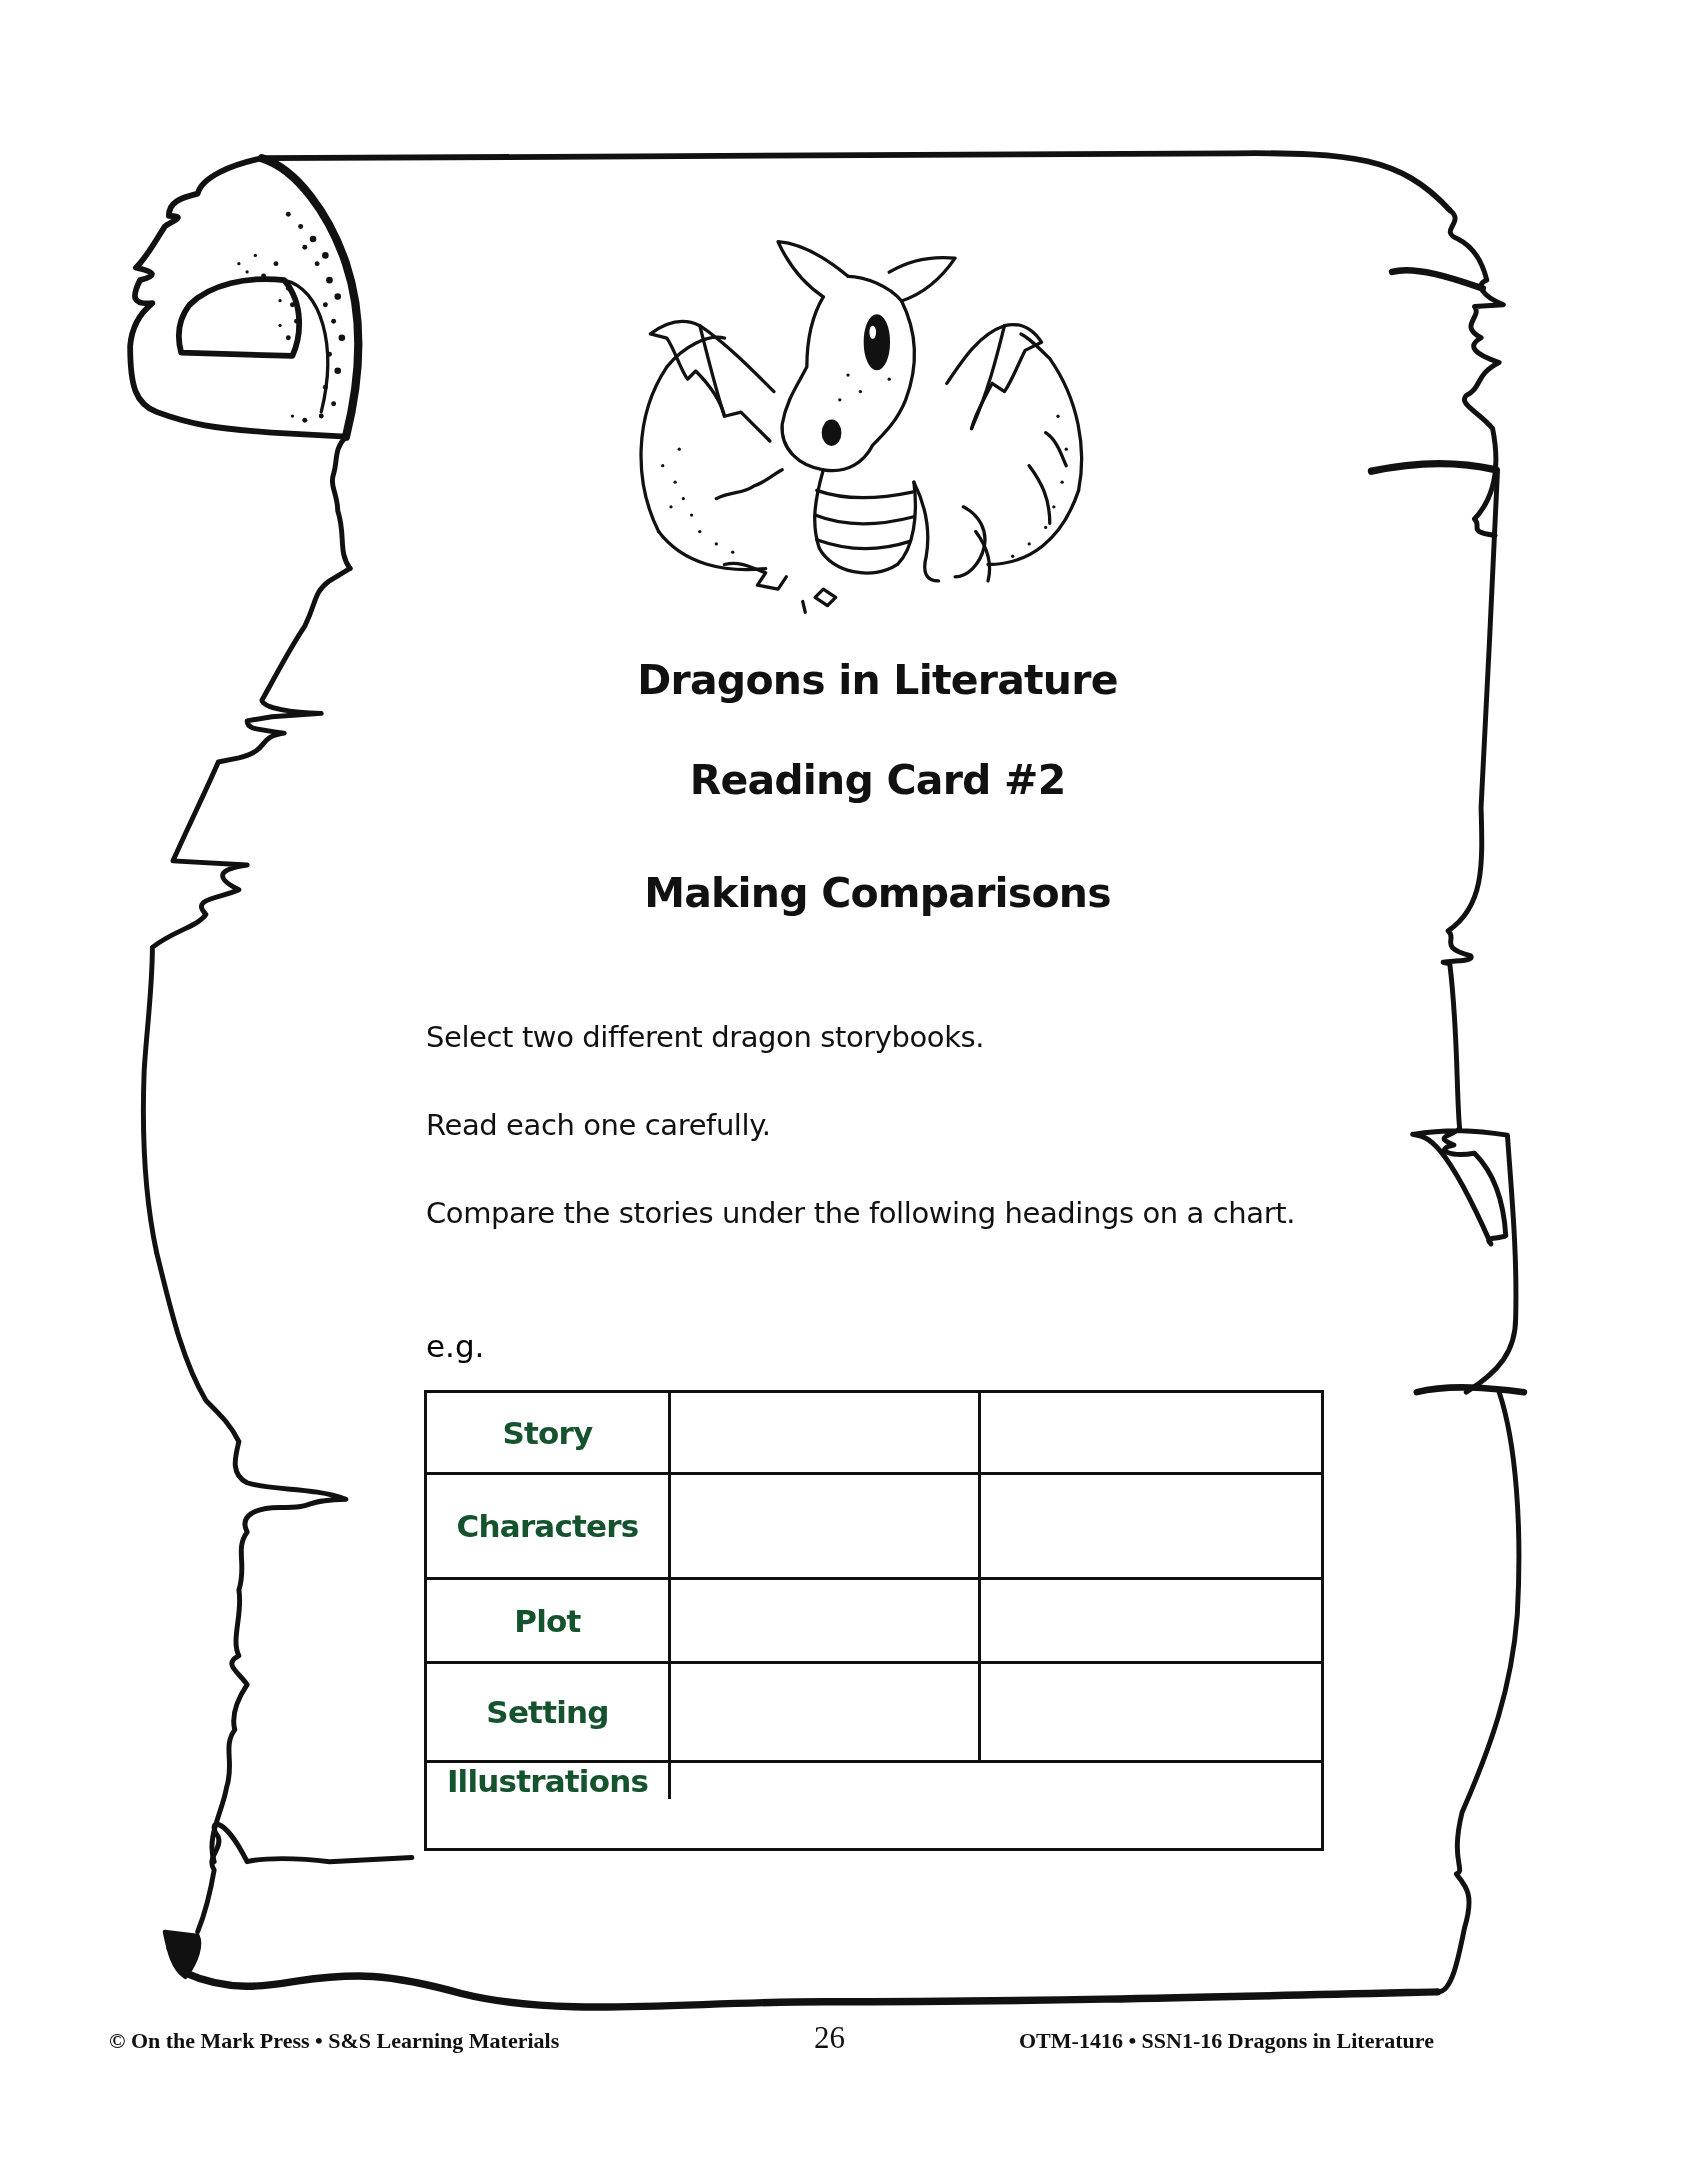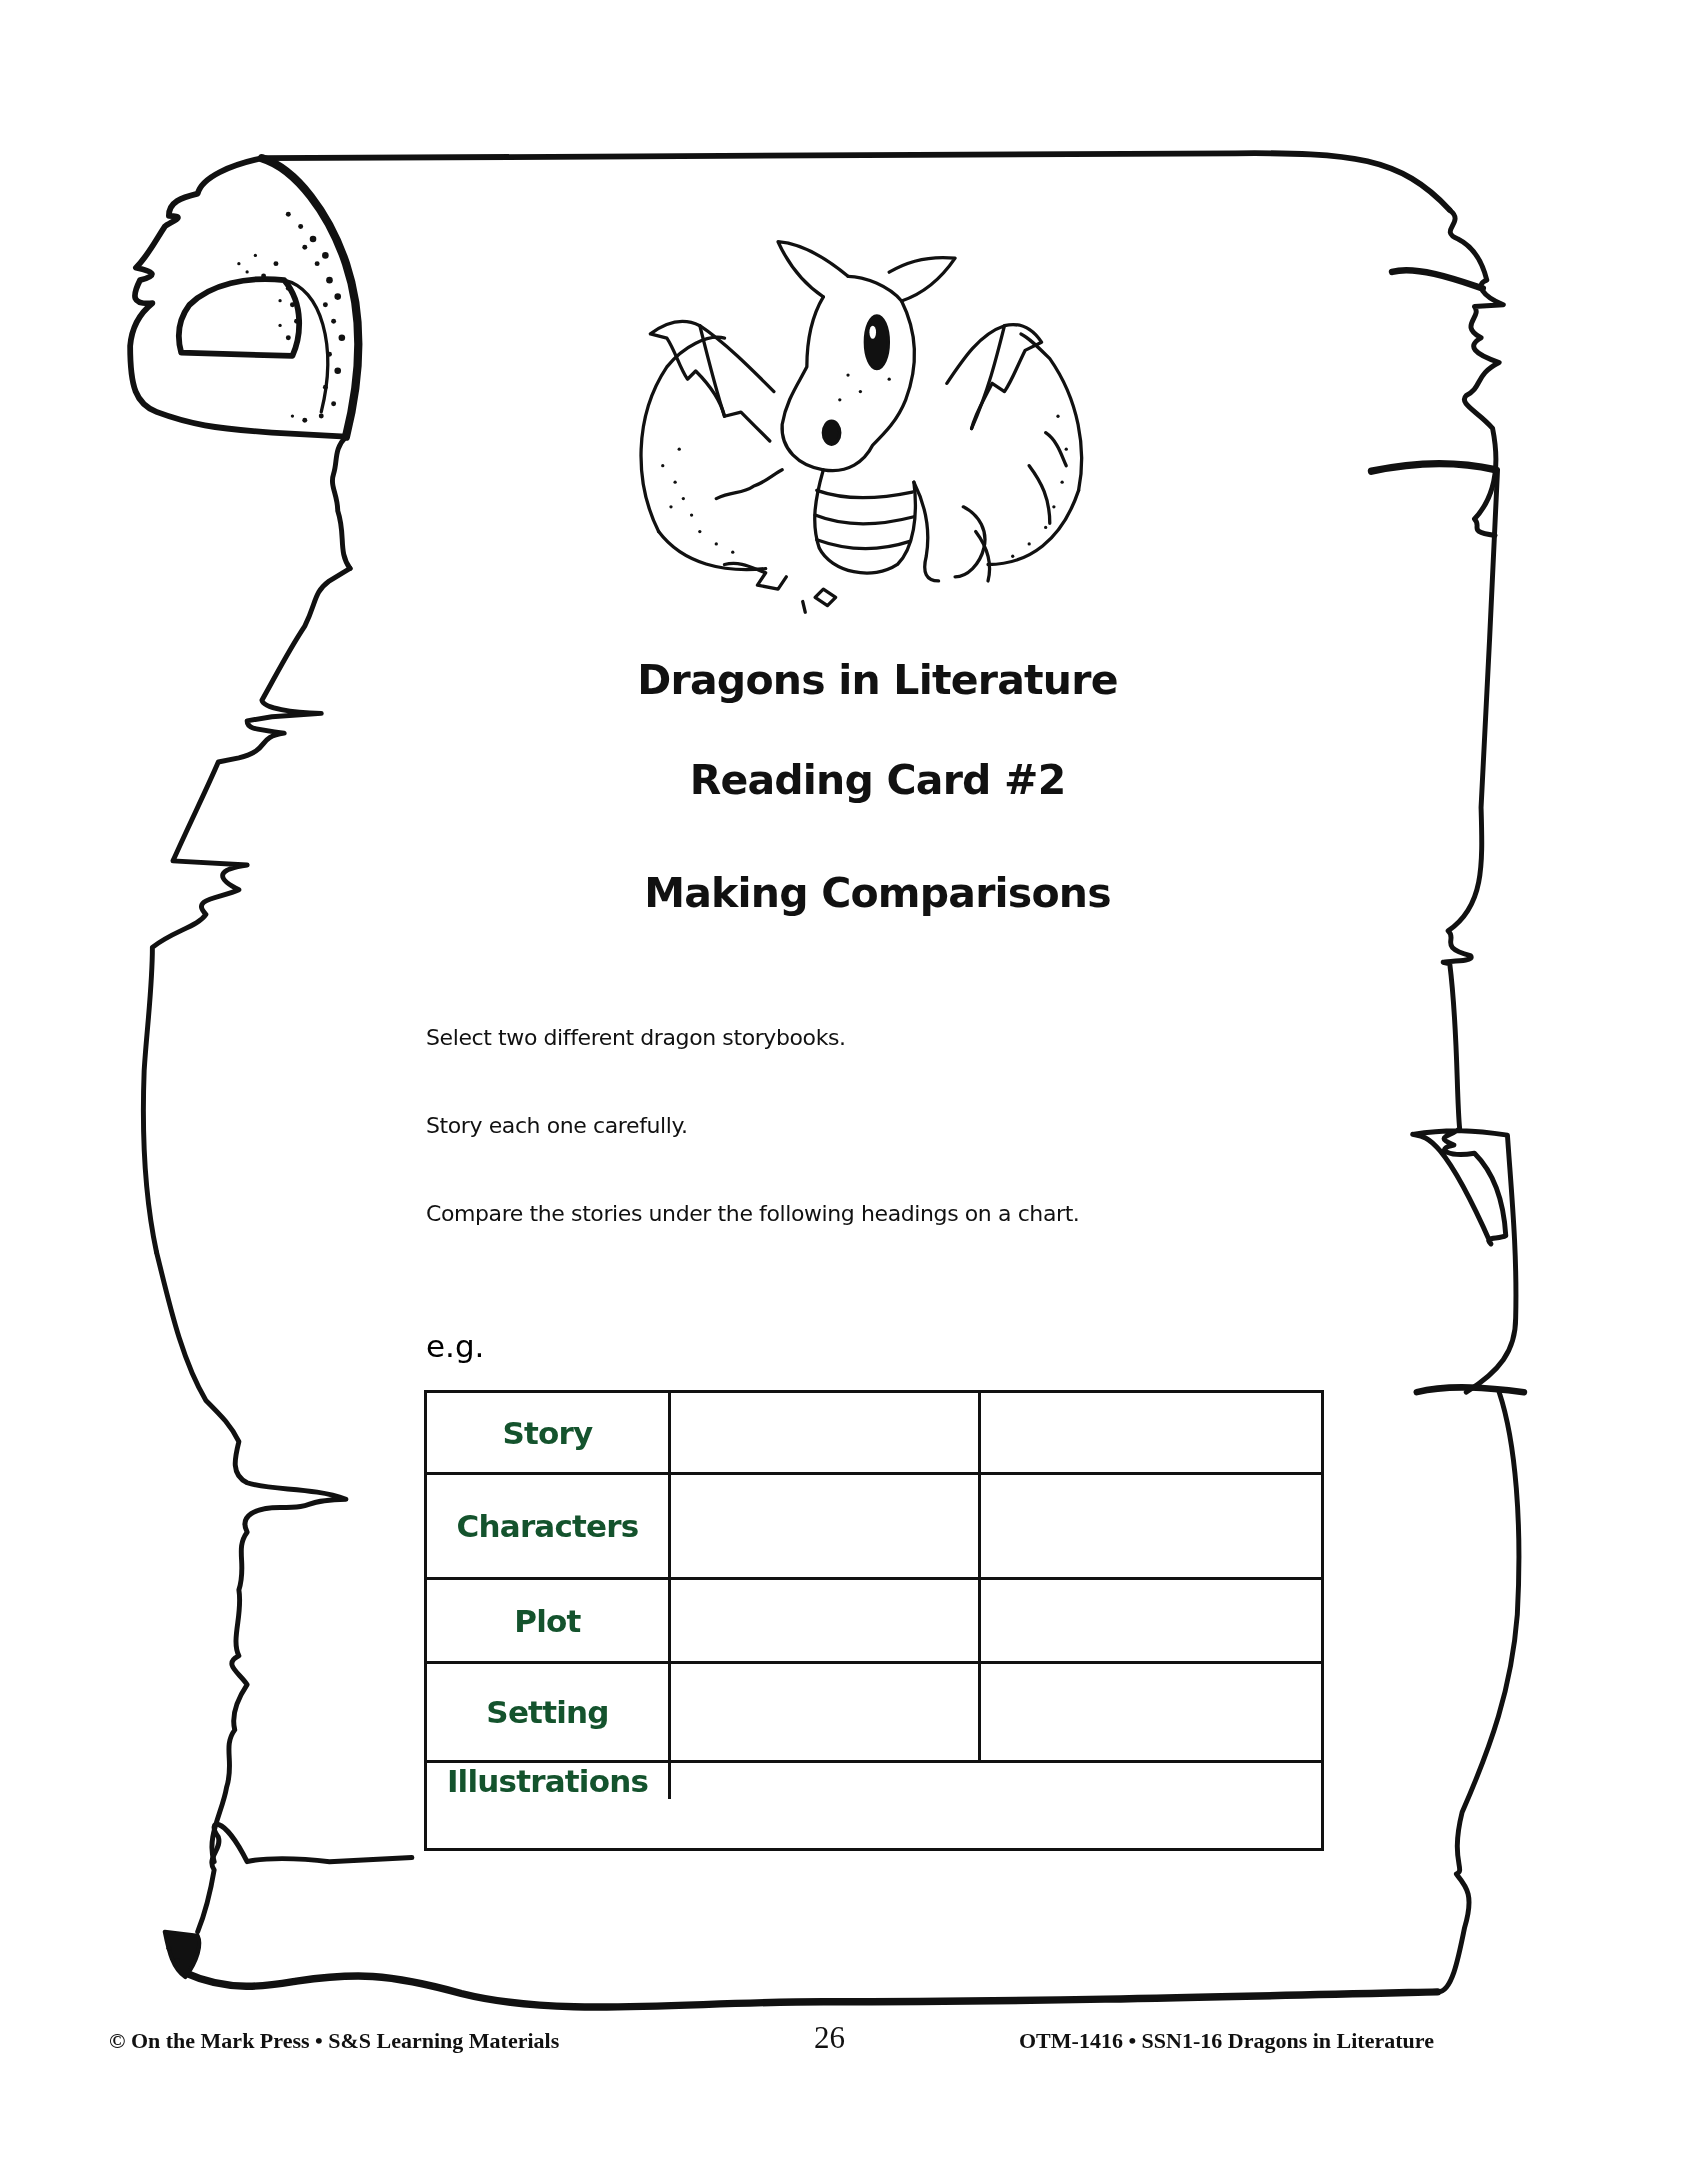--- a/index.html
+++ b/index.html
@@ -51,21 +51,21 @@
     .h-title { top: 656px; }
     .h-card { top: 756px; }
     .h-sub { top: 869px; }
 
     .instructions {
       position: absolute;
       left: 426px;
       top: 1017px;
       width: 947px;
       font-family: "DejaVu Sans", sans-serif;
-      font-size: 22px;
+      font-size: 29px;
       letter-spacing: -0.4px;
       line-height: 41px;
       color: #111;
     }
     .instr-line {
       margin: 0 0 47px 0;
     }
     .instr-line.multi {
       width: 915px;
     }
@@ -309,21 +309,21 @@
         <circle cx="350" cy="175" r="2"></circle>
     </g>
   </svg>
 
   <div class="heading h-title">Dragons in Literature</div>
   <div class="heading h-card">Reading Card #2</div>
   <div class="heading h-sub">Making Comparisons</div>
 
   <div class="instructions">
     <p class="instr-line">Select two different dragon storybooks.</p>
-    <p class="instr-line">Story each one carefully.</p>
+    <p class="instr-line">Read each one carefully.</p>
     <p class="instr-line multi">Compare the stories under the following headings on a chart.</p>
   </div>
 
   <div class="eg">e.g.</div>
 
   <div class="chart-table">
     <div class="row" style="height:82px">
       <div class="cell label-cell">Story</div>
       <div class="cell blank-cell-a"></div>
       <div class="cell blank-cell-b"></div>

